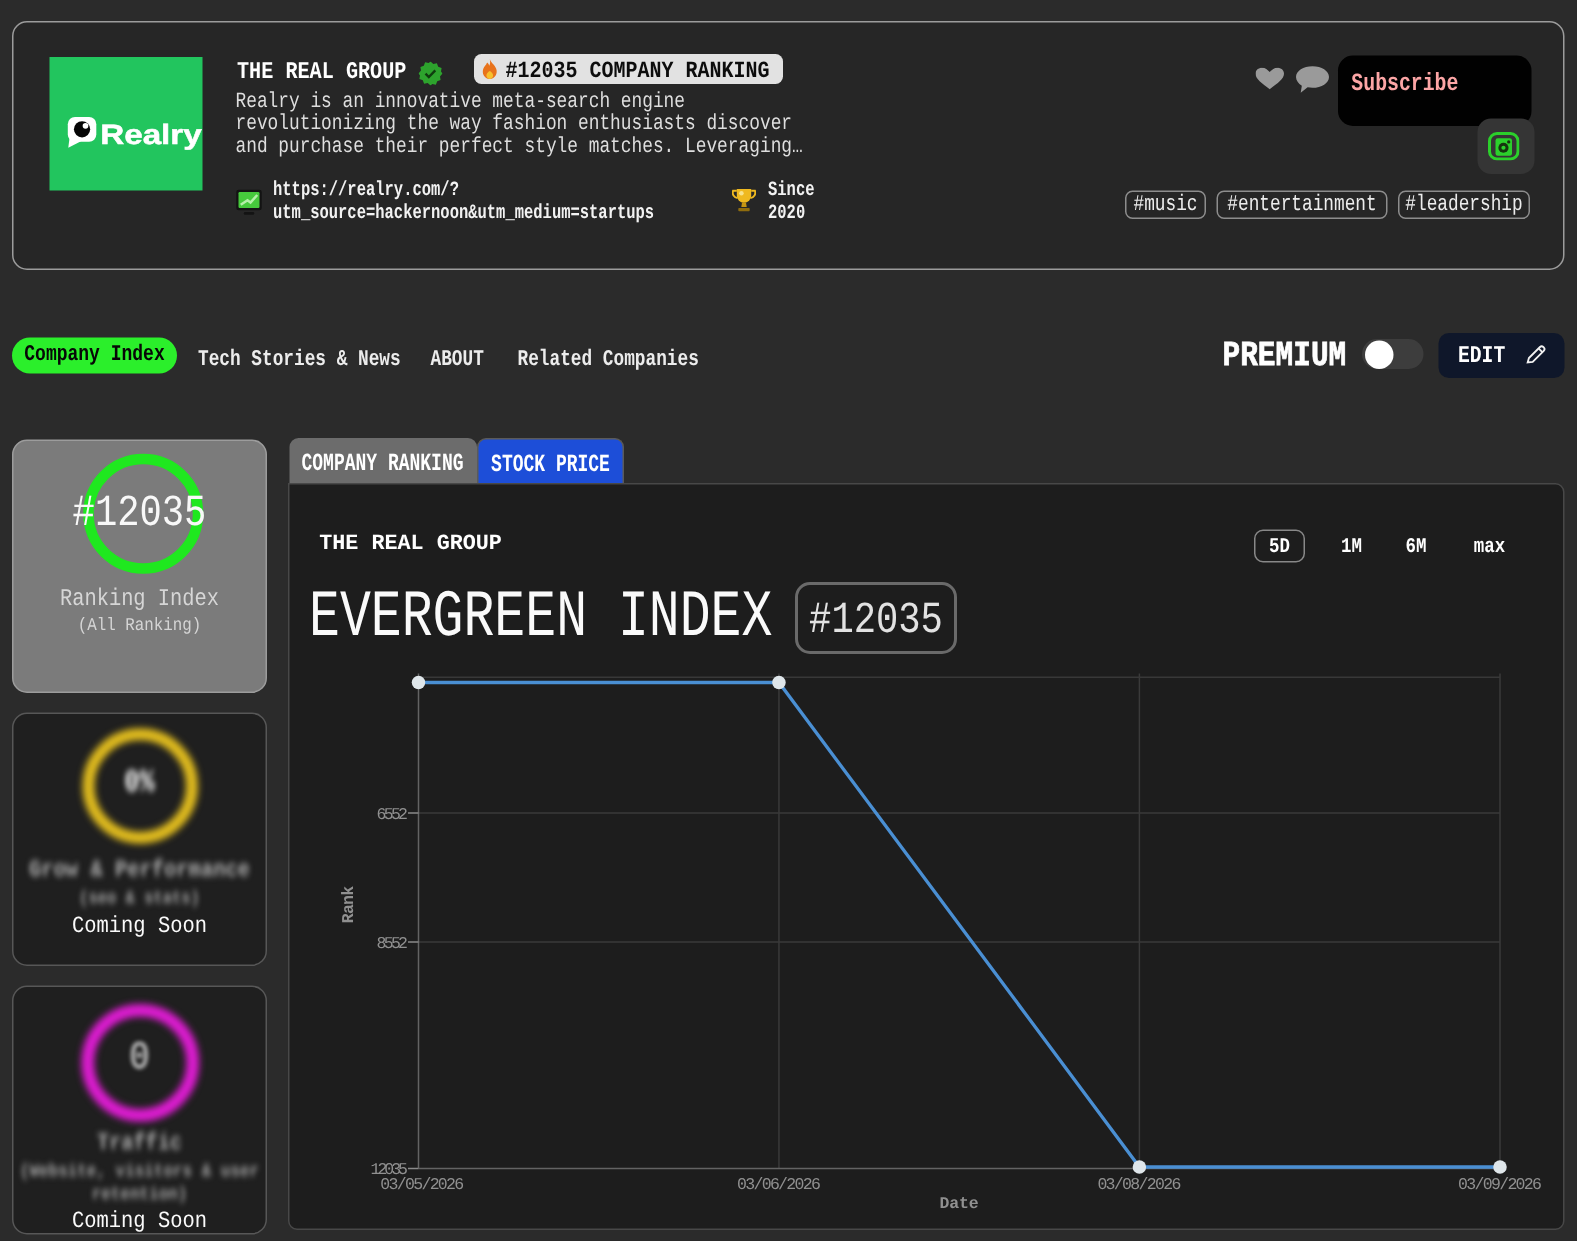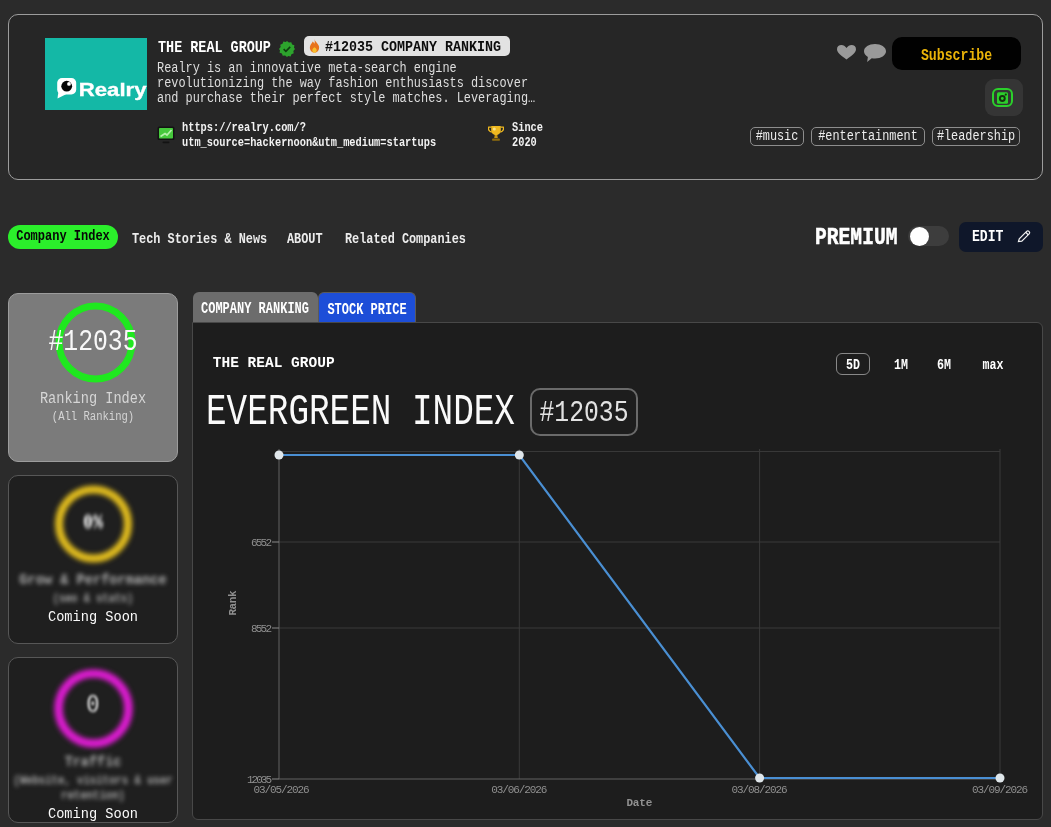--- a/index.html
+++ b/index.html
@@ -3,29 +3,29 @@
 <meta charset="utf-8">
 <style>
   * { margin:0; padding:0; box-sizing:border-box; }
   html,body { width:1051px; height:827px; background:#2b2b2b; overflow:hidden;
     font-family:"Liberation Mono", monospace; }
   .abs { position:absolute; }
   .cxl { transform-origin:left top; white-space:nowrap; }
 
   #hcard { left:8px; top:14px; width:1035px; height:166px; background:#262626;
     border:1px solid #9c9c9c; border-radius:10px; }
-  #logo { left:45px; top:38px; width:102px; height:72px; background:#14b8a6; }
+  #logo { left:33px; top:38px; width:102px; height:89px; background:#22c55e; }
   #title { left:158px; top:40px; color:#fff; font-size:16px; line-height:16px; font-weight:bold; transform:scaleX(0.84); }
-  #chip { left:304px; top:36px; width:206px; height:20px; background:#e2e2e2; border-radius:5px;text-align:right; }
+  #chip { left:316px; top:36px; width:206px; height:20px; background:#e2e2e2; border-radius:5px;text-align:right; }
   #chiptxt { left:21px; top:1.5px; color:#0d0d0d; font-size:15.5px; line-height:18px; font-weight:bold; transform:scaleX(0.86); }
   #desc { left:157px; top:61px; color:#dedede; font-size:14.5px; line-height:15px; transform:scaleX(0.82); }
   #urltxt { left:182px; top:119.5px; color:#f2f2f2; font-size:13.5px; font-weight:bold; line-height:15px; transform:scaleX(0.765); }
   #since { left:512px; top:119.5px; color:#f2f2f2; font-size:13.5px; font-weight:bold; line-height:15px; transform:scaleX(0.765); }
-  #subbtn { left:892px; top:37px; width:129px; height:33px; background:#010101; border-radius:10px;
-    color:#eab308; font-size:16.5px; font-weight:bold; text-align:center; line-height:38.5px; }
+  #subbtn { left:892px; top:37px; width:129px; height:47px; background:#010101; border-radius:10px;
+    color:#fca5a5; font-size:16.5px; font-weight:bold; text-align:left; line-height:38.5px; }
   #subbtn > span { display:inline-block; white-space:nowrap; transform:scaleX(0.8); }
   #igbtn { left:985px; top:79px; width:38px; height:37px; background:#353535; border-radius:9px; }
   .tag { top:126.5px; height:19.5px; border:1px solid #8d8d8d; border-radius:5px; color:#ededed;
     font-size:15px; line-height:17.5px; }
   .tag > span { position:absolute; left:50%; white-space:nowrap; transform:translateX(-50%) scaleX(0.79); }
 
   #navpill { left:8px; top:224.5px; width:110px; height:24.5px; background:#2bef2b; border-radius:12px;
     color:#070707; font-size:15px; font-weight:bold; }
   #navpill > span { position:absolute; left:50%; top:0; line-height:24px; white-space:nowrap; transform:translateX(-50%) scaleX(0.8); }
   .navlink { top:232px; color:#ececec; font-size:15px; line-height:15px; font-weight:bold; transform:scaleX(0.79); }

